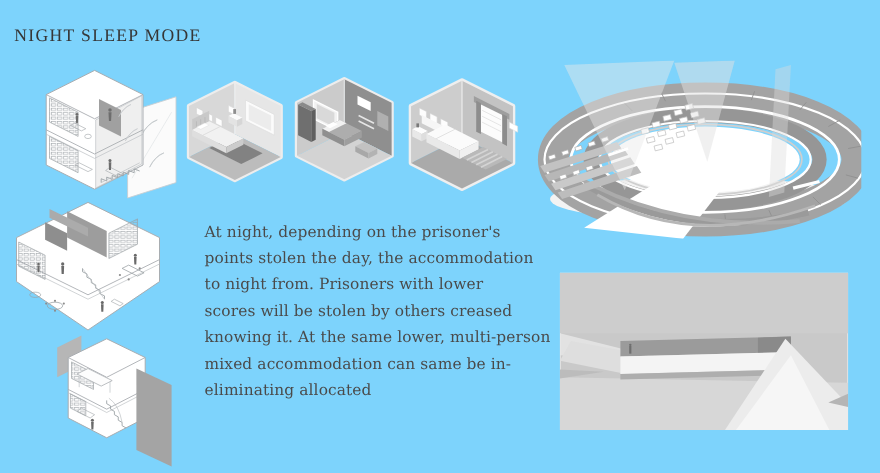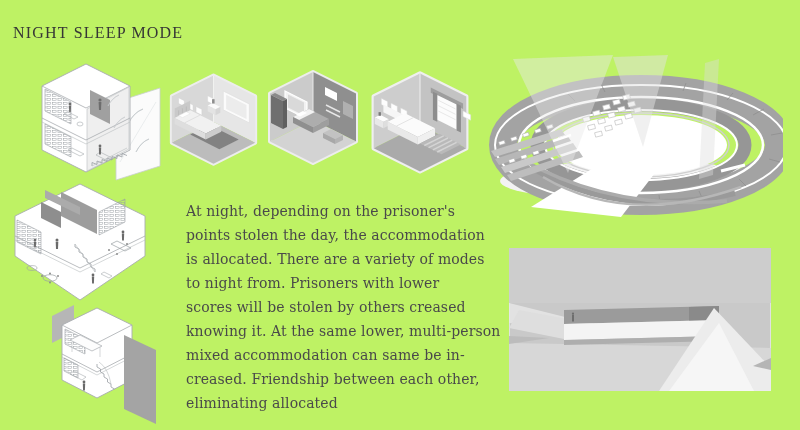--- a/index.html
+++ b/index.html
@@ -1,16 +1,16 @@
 <!DOCTYPE html>
 <html><head>
 <meta charset="utf-8">
 <style>
   html,body{margin:0;padding:0;background:#ffffff;}
-  .canvas{position:relative;width:800px;height:430px;background:#bef264;overflow:hidden;
+  .canvas{position:relative;width:800px;height:430px;background:#7dd3fc;overflow:hidden;
           font-family:"Liberation Serif",serif;}
   .page-title{position:absolute;left:13px;top:24px;font-size:16px;letter-spacing:1.2px;
               color:#363636;font-family:"Liberation Serif",serif;}
   .fig{position:absolute;}
   .fig svg{display:block;}
   .desc{position:absolute;left:186px;top:199px;font-family:"DejaVu Serif",serif;
          font-size:14px;line-height:24px;color:#4a4a4a;letter-spacing:0.1px;}
   .desc div{white-space:nowrap;}
 </style>
 </head>
@@ -251,26 +251,24 @@
       <line x1="54" y1="72" x2="72" y2="63" stroke="#d4d4d4" stroke-width="1.4"></line>
       <line x1="58" y1="74" x2="76" y2="65" stroke="#d4d4d4" stroke-width="1.4"></line>
       <line x1="62" y1="76" x2="80" y2="67" stroke="#d4d4d4" stroke-width="1.4"></line>
       <line x1="66" y1="78" x2="84" y2="69" stroke="#d4d4d4" stroke-width="1.4"></line>
     </svg>
   </div>
 
   <div class="desc">
       <div>At night, depending on the prisoner's</div>
       <div>points stolen the day, the accommodation</div>
-      <div>is allocated. There are a variety of modes</div>
       <div>to night from. Prisoners with lower</div>
       <div>scores will be stolen by others creased</div>
       <div>knowing it. At the same lower, multi-person</div>
       <div>mixed accommodation can same be in-</div>
-      <div>creased. Friendship between each other,</div>
       <div>eliminating allocated</div>
     </div>
 
   <div class="fig" style="left:483px;top:55px;">
     <svg width="300" height="162" viewBox="0 0 300 162">
       <ellipse cx="152" cy="126" rx="135" ry="20" fill="#f3f3f3"></ellipse>
       <ellipse cx="158" cy="90" rx="138" ry="56" fill="none" stroke="#a3a3a3" stroke-width="28"></ellipse>
       <ellipse cx="158" cy="90" rx="104" ry="40" fill="none" stroke="#969696" stroke-width="13"></ellipse>
       <ellipse cx="158" cy="90" rx="146" ry="60" fill="none" stroke="#ffffff" stroke-width="2"></ellipse>
       <ellipse cx="158" cy="90" rx="122" ry="48" fill="none" stroke="#ffffff" stroke-width="2.5"></ellipse>

